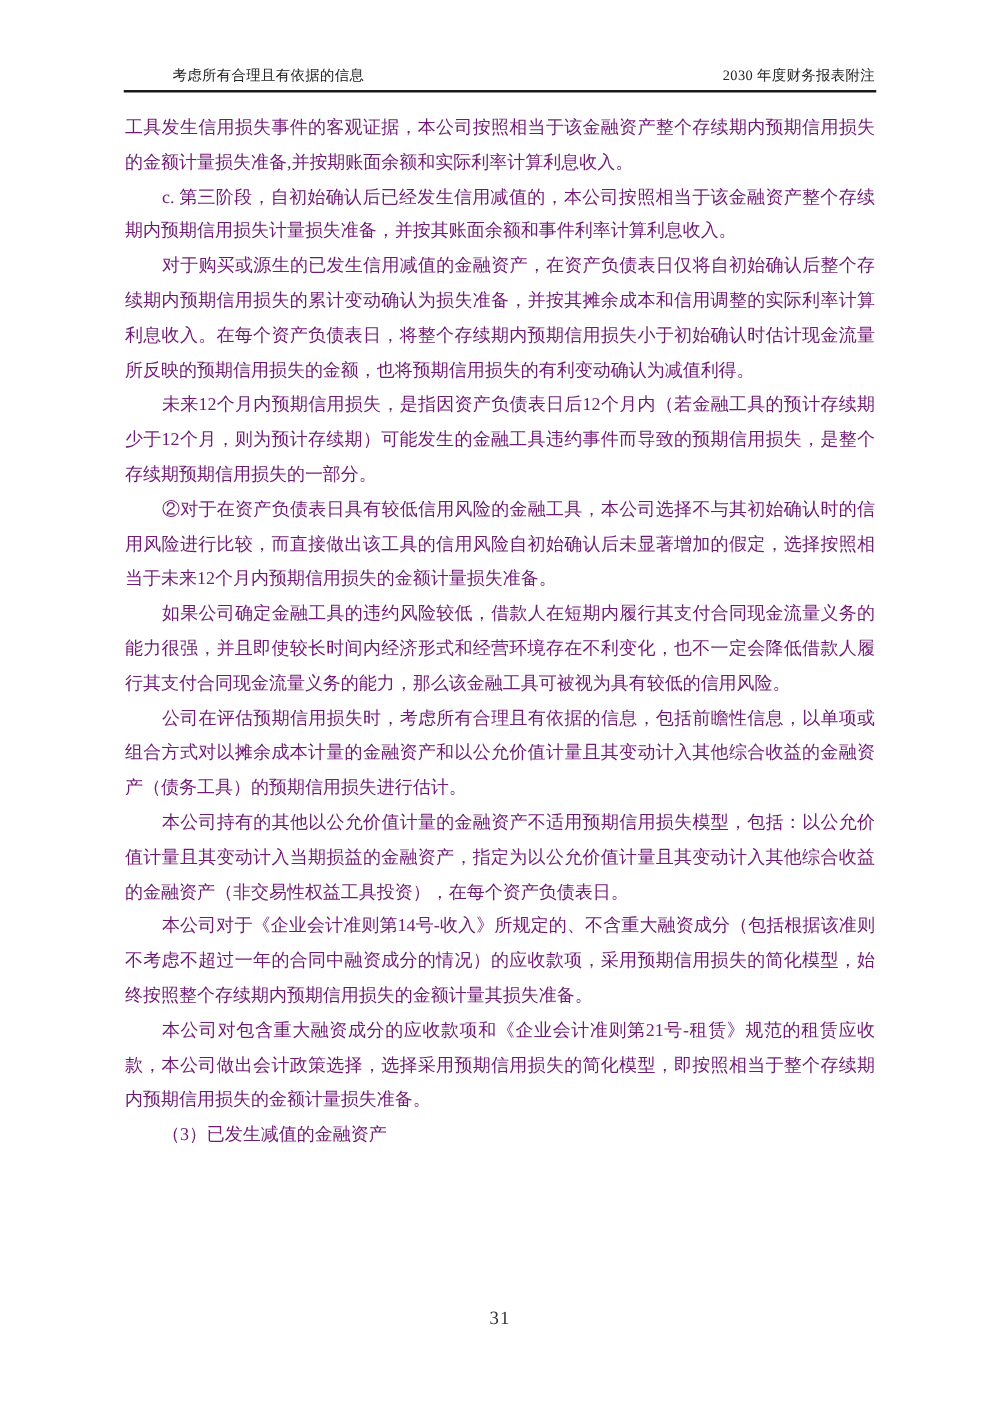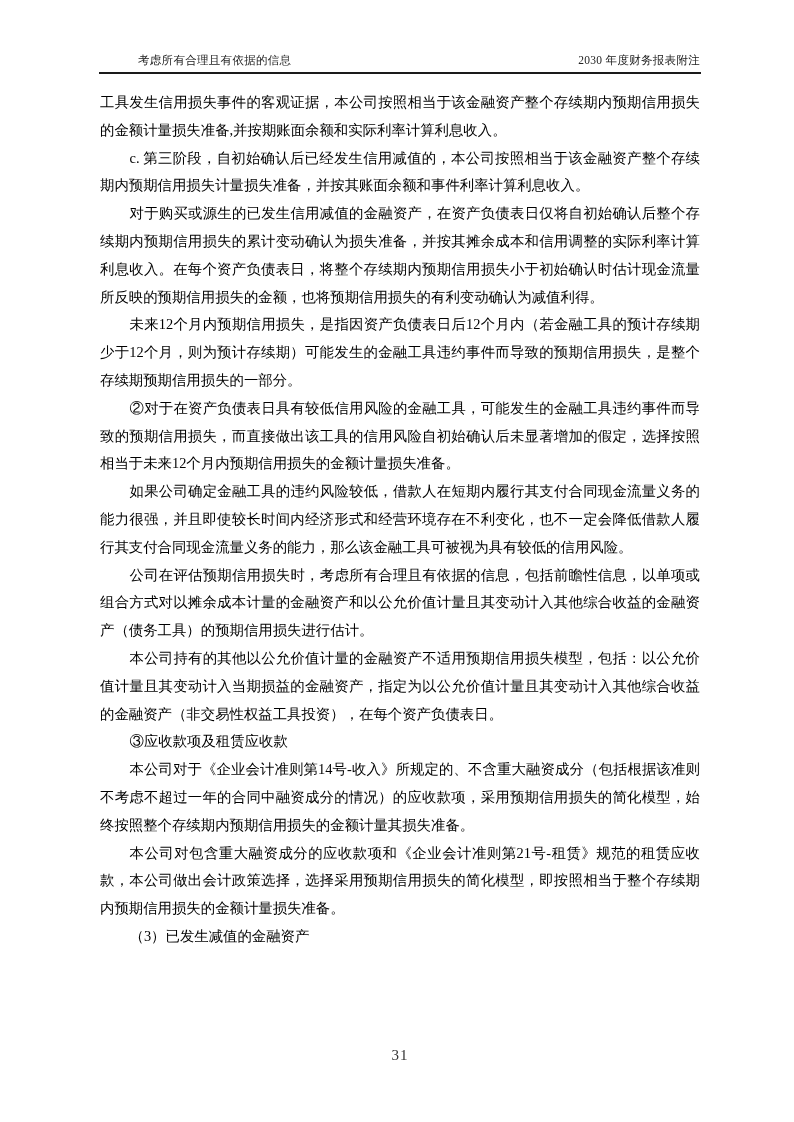--- a/index.html
+++ b/index.html
@@ -41,21 +41,21 @@
   }
   .body-text {
     position: absolute;
     left: 100px;
     top: 89px;
     width: 600px;
     font-size: 14.4px;
     line-height: 27.8px;
     text-align: justify;
     text-justify: inter-ideograph;
-    color: #000000;
+    color: #701a75;
   }
   .body-text p {
     margin: 0;
     padding: 0;
   }
   .body-text p.indent {
     text-indent: 2.05em;
   }
   .footer {
     position: absolute;
@@ -78,25 +78,24 @@
     <span class="company">考虑所有合理且有依据的信息</span>
     <span class="doc-title">2030 年度财务报表附注</span>
   </div>
   <div class="header-rule"></div>
 
   <div class="body-text">
     <p>工具发生信用损失事件的客观证据，本公司按照相当于该金融资产整个存续期内预期信用损失的金额计量损失准备,并按期账面余额和实际利率计算利息收入。</p>
     <p class="indent">c. 第三阶段，自初始确认后已经发生信用减值的，本公司按照相当于该金融资产整个存续期内预期信用损失计量损失准备，并按其账面余额和事件利率计算利息收入。</p>
     <p class="indent">对于购买或源生的已发生信用减值的金融资产，在资产负债表日仅将自初始确认后整个存续期内预期信用损失的累计变动确认为损失准备，并按其摊余成本和信用调整的实际利率计算利息收入。在每个资产负债表日，将整个存续期内预期信用损失小于初始确认时估计现金流量所反映的预期信用损失的金额，也将预期信用损失的有利变动确认为减值利得。</p>
     <p class="indent">未来12个月内预期信用损失，是指因资产负债表日后12个月内（若金融工具的预计存续期少于12个月，则为预计存续期）可能发生的金融工具违约事件而导致的预期信用损失，是整个存续期预期信用损失的一部分。</p>
-    <p class="indent">②对于在资产负债表日具有较低信用风险的金融工具，可能发生的金融工具违约事件而导致的预期信用损失，而直接做出该工具的信用风险自初始确认后未显著增加的假定，选择按照相当于未来12个月内预期信用损失的金额计量损失准备。</p>
+    <p class="indent">②对于在资产负债表日具有较低信用风险的金融工具，本公司选择不与其初始确认时的信用风险进行比较，而直接做出该工具的信用风险自初始确认后未显著增加的假定，选择按照相当于未来12个月内预期信用损失的金额计量损失准备。</p>
     <p class="indent">如果公司确定金融工具的违约风险较低，借款人在短期内履行其支付合同现金流量义务的能力很强，并且即使较长时间内经济形式和经营环境存在不利变化，也不一定会降低借款人履行其支付合同现金流量义务的能力，那么该金融工具可被视为具有较低的信用风险。</p>
     <p class="indent">公司在评估预期信用损失时，考虑所有合理且有依据的信息，包括前瞻性信息，以单项或组合方式对以摊余成本计量的金融资产和以公允价值计量且其变动计入其他综合收益的金融资产（债务工具）的预期信用损失进行估计。</p>
     <p class="indent">本公司持有的其他以公允价值计量的金融资产不适用预期信用损失模型，包括：以公允价值计量且其变动计入当期损益的金融资产，指定为以公允价值计量且其变动计入其他综合收益的金融资产（非交易性权益工具投资），在每个资产负债表日。</p>
-    <p class="indent">③应收款项及租赁应收款</p>
     <p class="indent">本公司对于《企业会计准则第14号-收入》所规定的、不含重大融资成分（包括根据该准则不考虑不超过一年的合同中融资成分的情况）的应收款项，采用预期信用损失的简化模型，始终按照整个存续期内预期信用损失的金额计量其损失准备。</p>
     <p class="indent">本公司对包含重大融资成分的应收款项和《企业会计准则第21号-租赁》规范的租赁应收款，本公司做出会计政策选择，选择采用预期信用损失的简化模型，即按照相当于整个存续期内预期信用损失的金额计量损失准备。</p>
     <p class="indent">（3）已发生减值的金融资产</p>
   </div>
 
   <div class="footer">
     <span>31</span>
   </div>
 
 </div>

